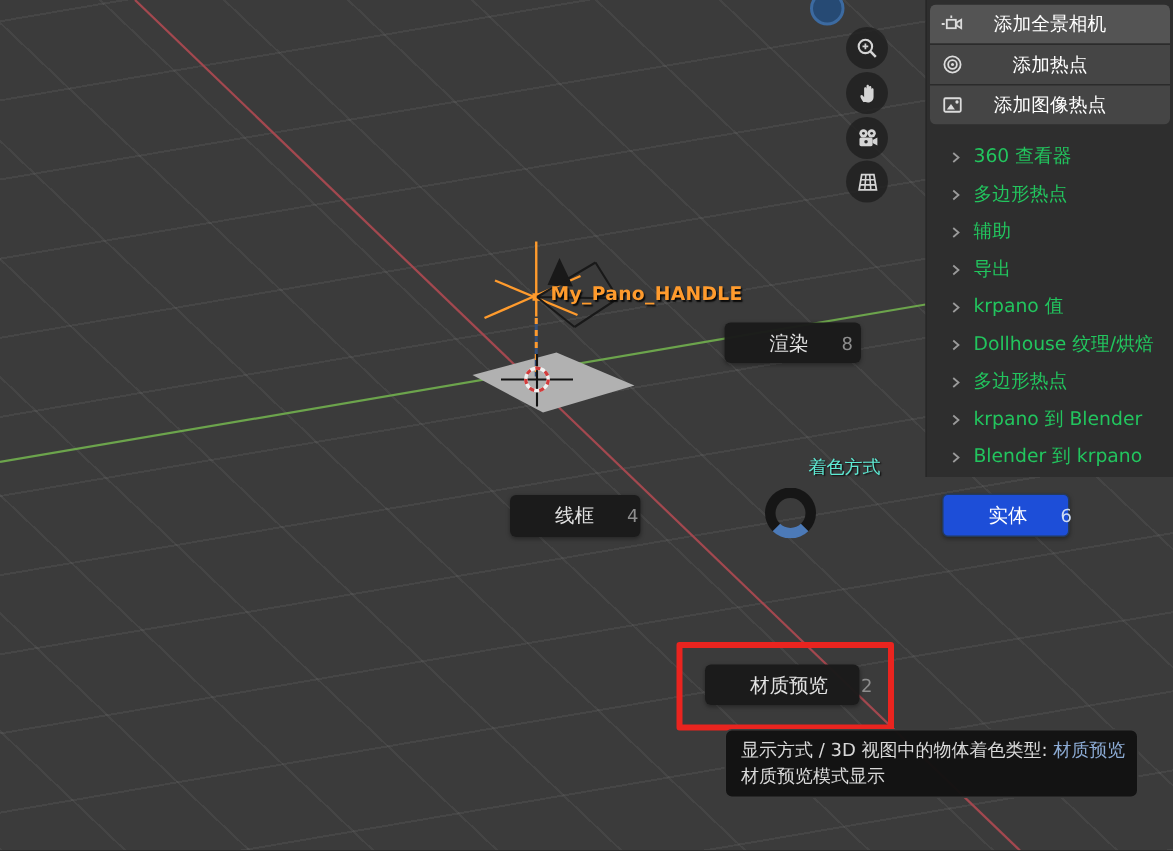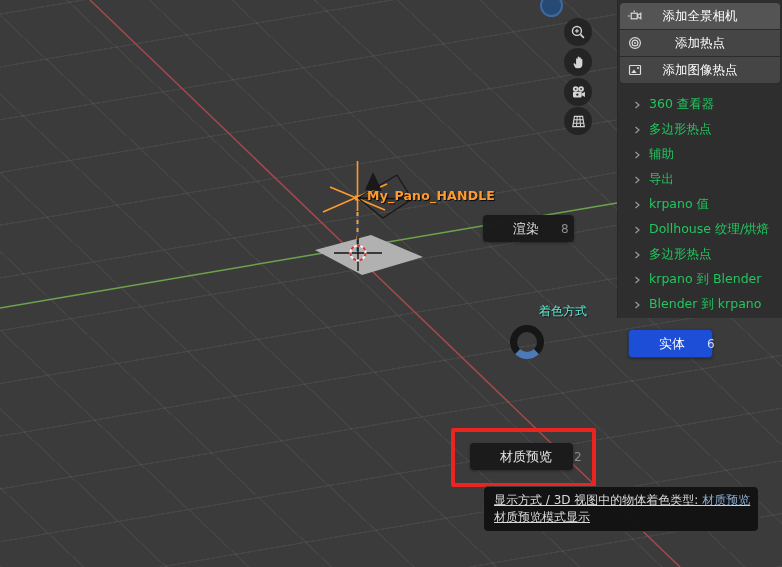--- a/index.html
+++ b/index.html
@@ -47,21 +47,20 @@
   
   .annotation-box{
     position:absolute;left:451px;top:428px;width:145px;height:59px;
     border:4px solid #ea241f;border-radius:2px;box-sizing:border-box;
   }
   .tooltip{
     position:absolute;left:483px;top:486px;width:276px;box-sizing:border-box;
     background:rgba(18,18,18,.97);border:1px solid #3c3c3c;border-radius:5px;
     padding:5px 10px 6px;color:#d9d9d9;font-size:12px;line-height:16.5px;
     white-space:nowrap;
-    text-decoration:underline;
   }
   .tooltip .val{color:#8cabd4;}
   
   .nav-btn{
     position:absolute;left:564px;width:28px;height:28px;border-radius:50%;
     background:rgba(33,33,33,.85);display:flex;align-items:center;justify-content:center;
   }
   .gizmo-ball{
     position:absolute;left:540px;top:-6px;width:23px;height:23px;border-radius:50%;
     background:#264a74;border:2px solid #3c6aa0;box-sizing:border-box;
@@ -243,20 +242,29 @@
   <div class="pie-btn render">
     <svg width="15" height="15" viewBox="0 0 15 15">
       <circle cx="7.5" cy="7.5" r="5.2" fill="none" stroke="#e3e3e3" stroke-width="1.2"></circle>
       <circle cx="5.9" cy="5.9" r="2" fill="none" stroke="#e3e3e3" stroke-width="1"></circle>
       <path d="M11.4 9.3 A5.2 5.2 0 0 1 8.8 12.3" fill="none" stroke="#e3e3e3" stroke-width="1" stroke-dasharray="1.4 1.4"></path>
     </svg>
     <span>渲染</span>
     <span class="num">8</span>
   </div>
 
+  <div class="pie-btn wire">
+    <svg width="15" height="15" viewBox="0 0 15 15">
+      <circle cx="7.5" cy="7.5" r="5.2" fill="none" stroke="#e3e3e3" stroke-width="1.2"></circle>
+      <line x1="2.3" y1="7.5" x2="12.7" y2="7.5" stroke="#e3e3e3" stroke-width="1"></line>
+      <ellipse cx="7.5" cy="7.5" rx="2.4" ry="5.2" fill="none" stroke="#e3e3e3" stroke-width="1"></ellipse>
+    </svg>
+    <span>线框</span>
+    <span class="num">4</span>
+  </div>
 
   <div class="pie-btn solid">
     <svg width="15" height="15" viewBox="0 0 15 15">
       <circle cx="7.5" cy="7.5" r="5.2" fill="#f2f2f2"></circle>
     </svg>
     <span>实体</span>
     <span class="num">6</span>
   </div>
 
   <div class="pie-btn material">

